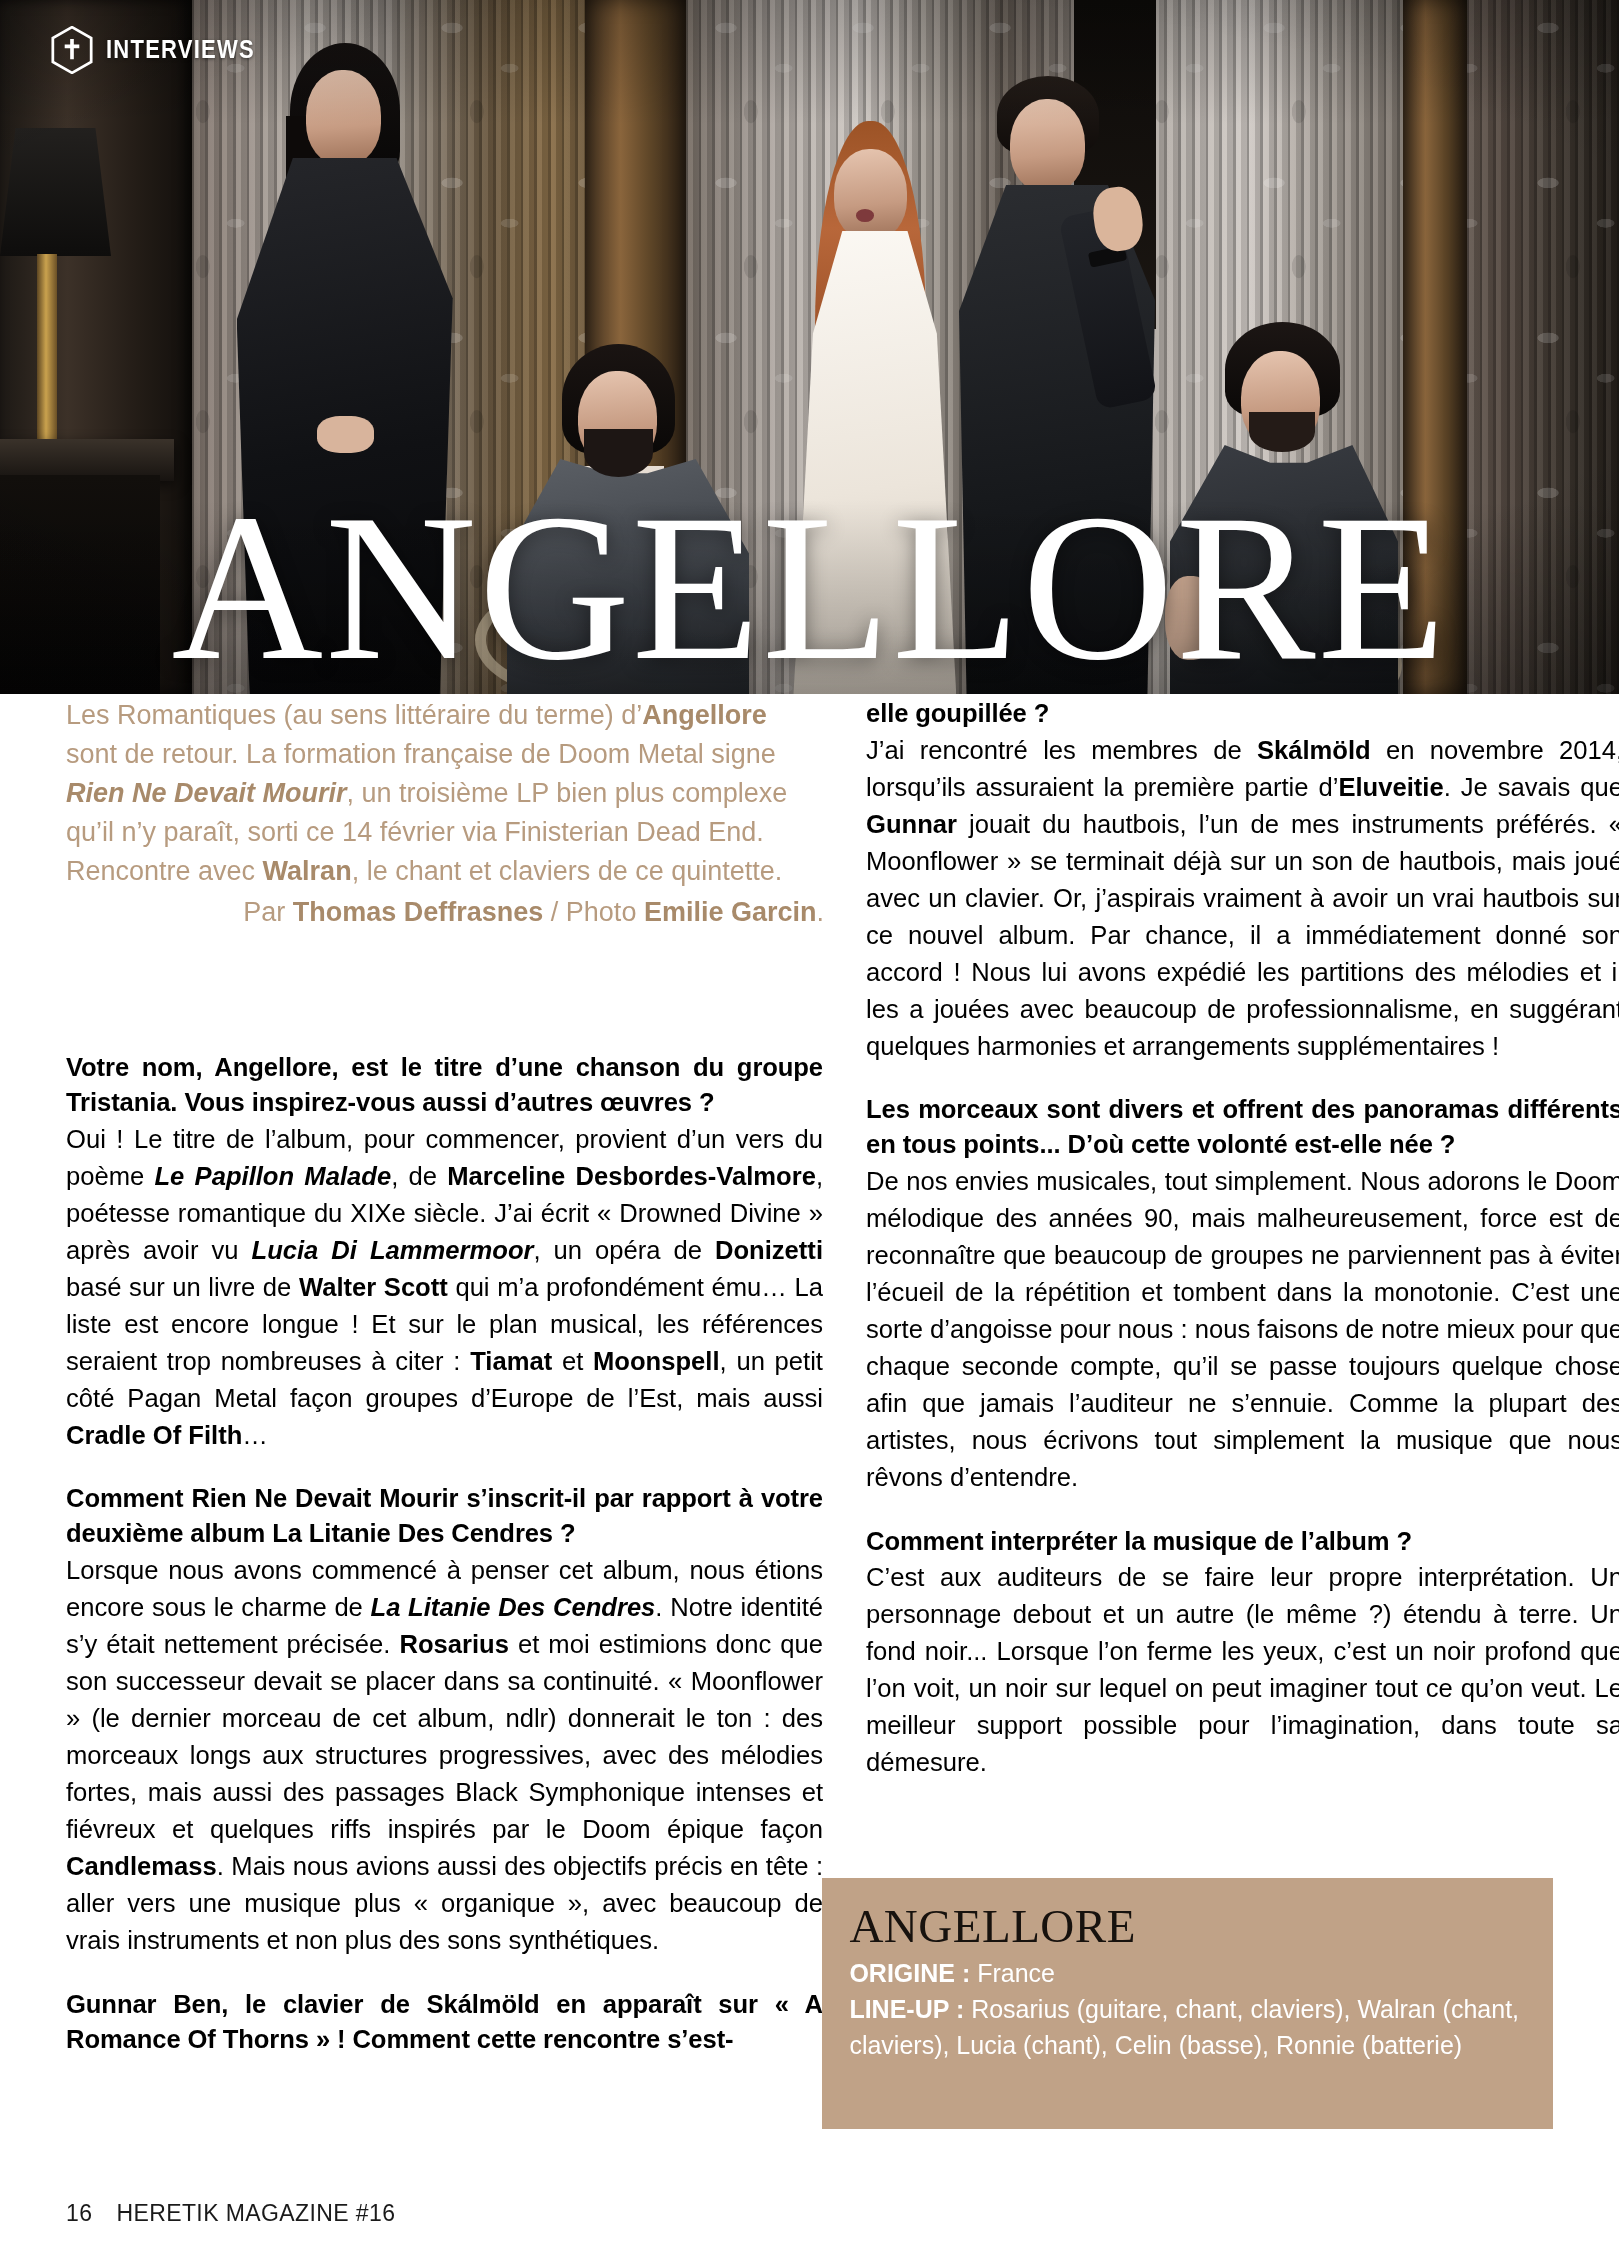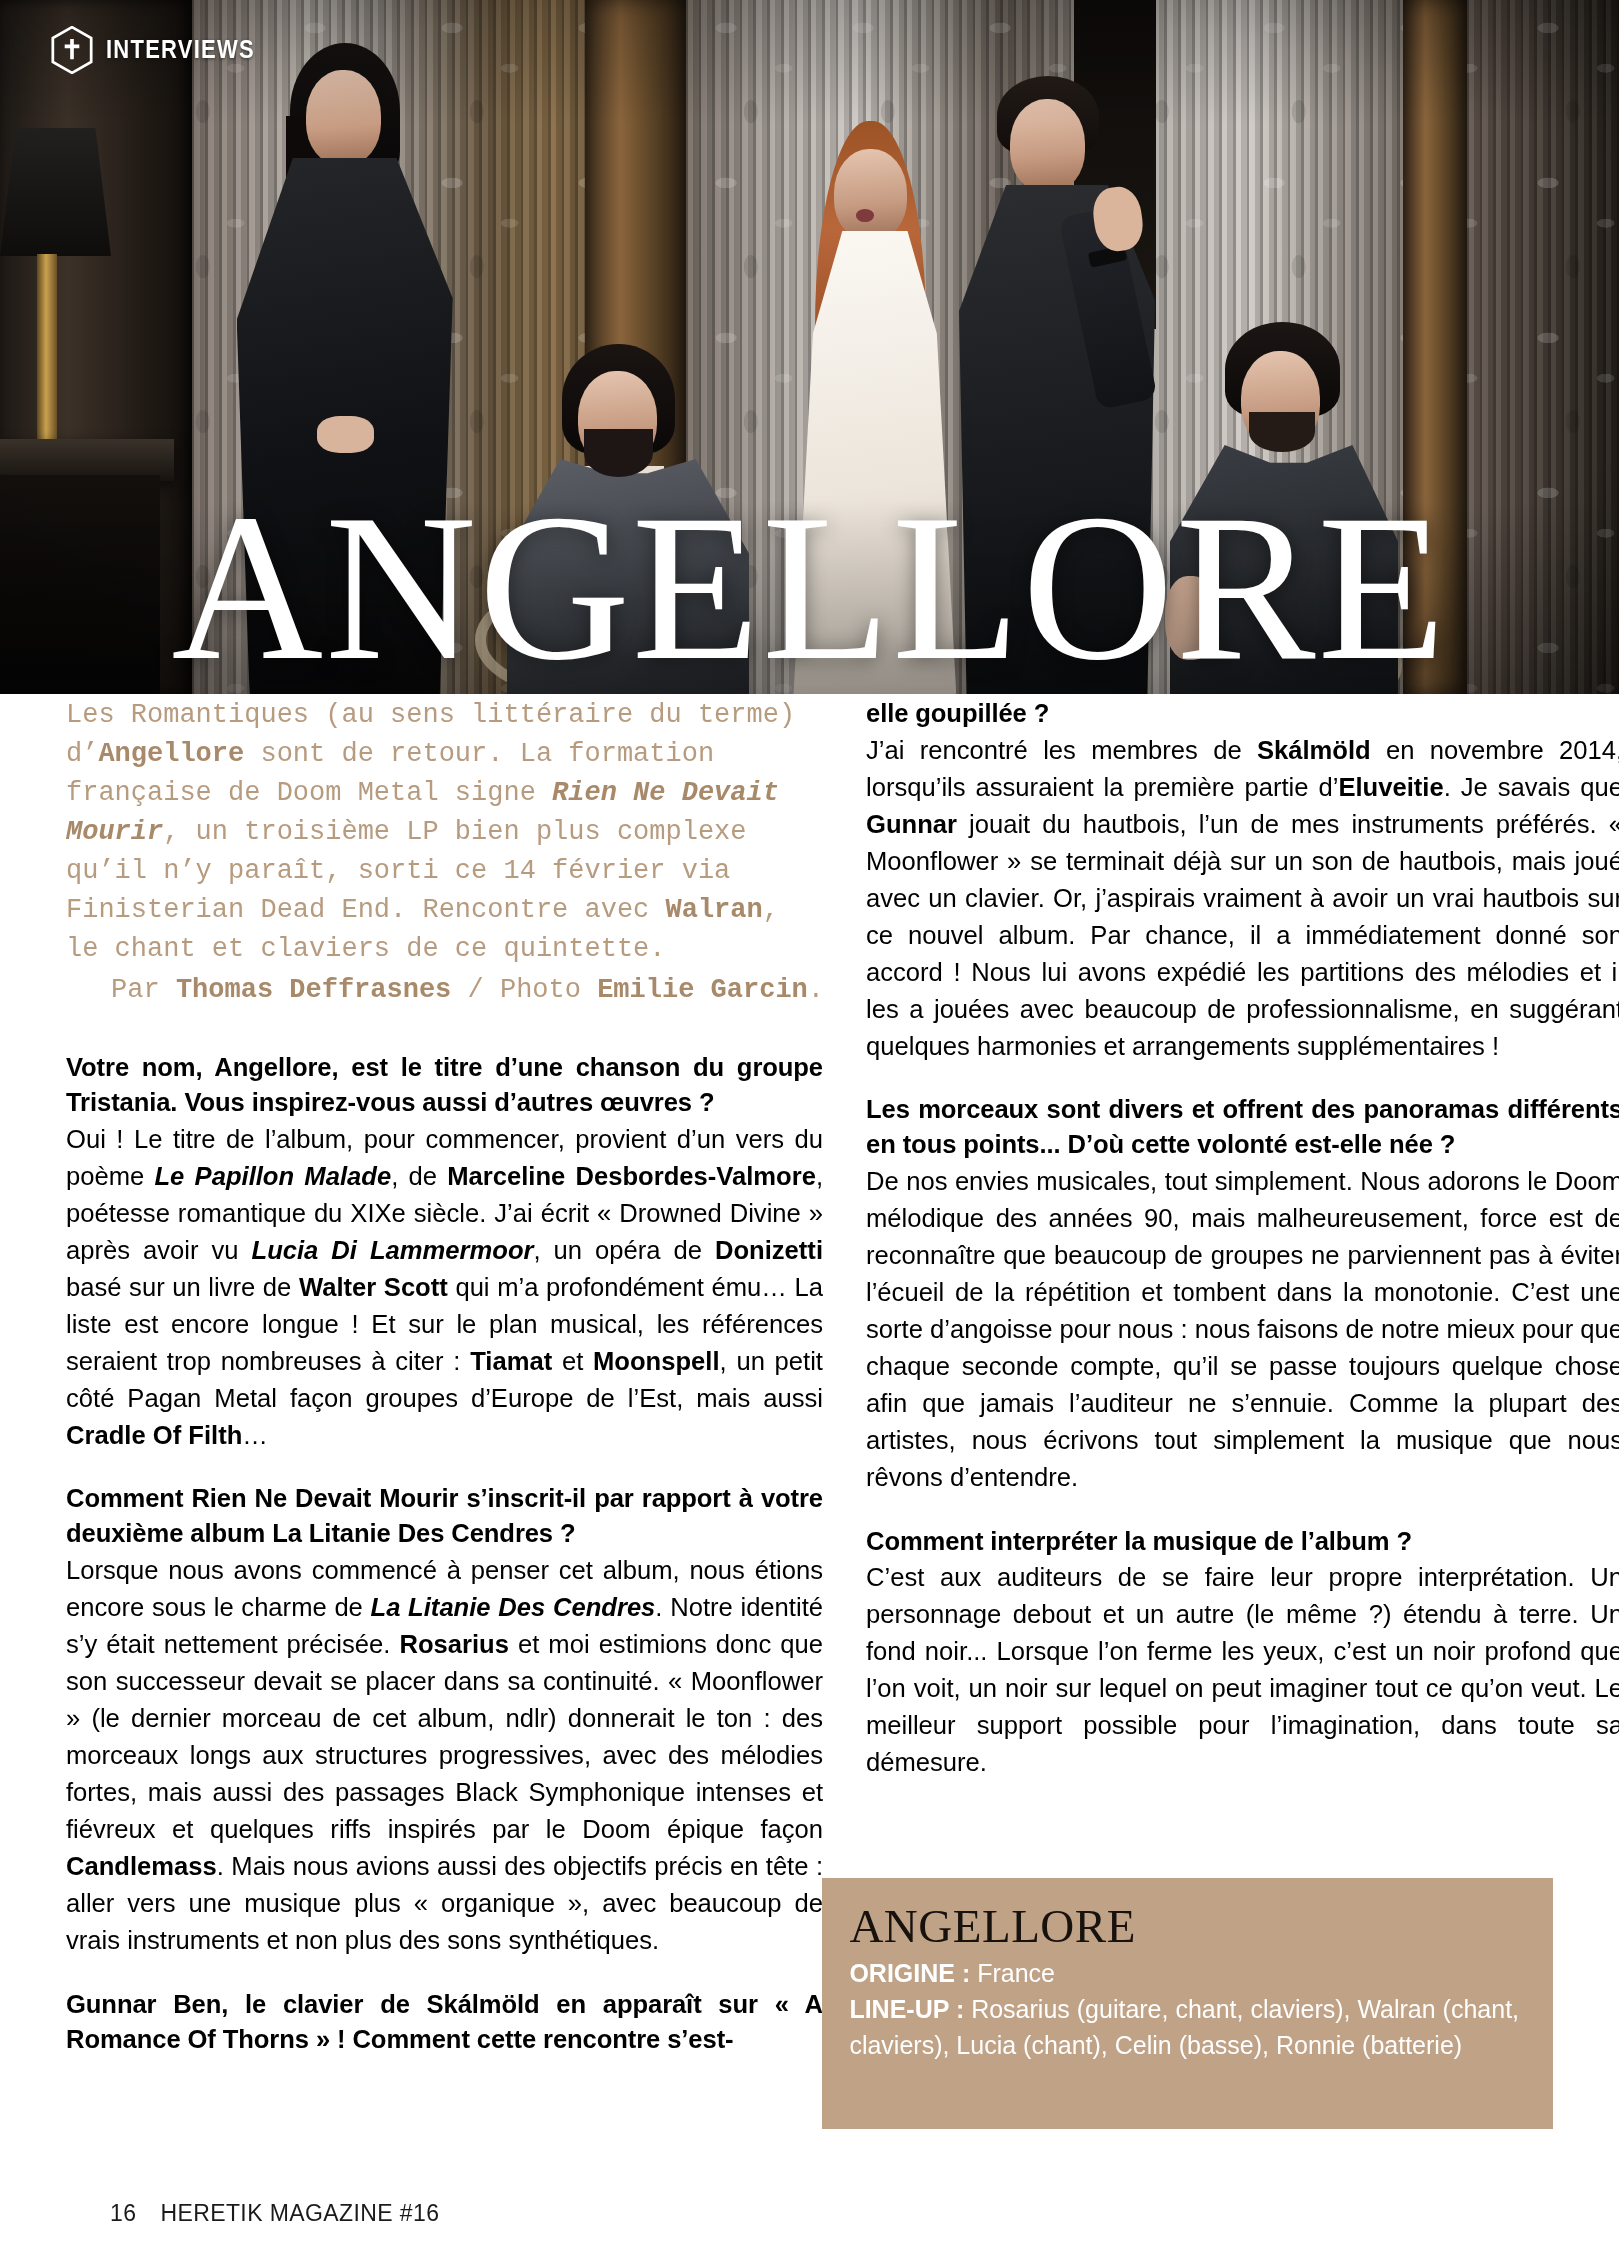--- a/index.html
+++ b/index.html
@@ -238,21 +238,20 @@
     font-size:210px; line-height:.82; color:#ffffff;
     letter-spacing:1.8px; white-space:nowrap;
     text-shadow:0 2.7px 20px rgba(0,0,0,.45);
   }
 
   
   .intro{
     position:absolute; left:66px; top:696px; width:758px;
     color:#b79b7f; font-size:27px; line-height:39px;
     text-align:left;
-    font-family:Liberation Mono, monospace;
   }
   .intro b{ color:#a88a6a; font-weight:700; }
   .intro i{ font-style:italic; font-weight:700; color:#a88a6a; }
   .intro .byline{ display:block; text-align:right; margin-top:1.8px; }
 
   
   .col{
     position:absolute; top:1050px; width:757px;
     font-size:25.6px; line-height:37px; color:#000;
     text-align:justify; text-justify:inter-word;
@@ -286,21 +285,21 @@
   .infobox-line{
     color:#ffffff; font-size:25px; line-height:36px;
   }
   .infobox-line b{ font-weight:700; color:#fff; }
 
   
   .footer{
     position:absolute; left:66px; top:2200px;
     font-size:23px; color:#1a1a1a; letter-spacing:0.4px;
   }
-  .footer .pg{ margin-right:24px;margin-left:44px; }
+  .footer .pg{ margin-right:24px; }
 </style>
 </head>
 <body>
 
 <div class="photo-banner">
   <div class="wall"></div>
   <div class="wall-damask"></div>
   <div class="wainscot"></div>
   <div class="door-frame f1"></div>
   <div class="door-open"></div>

